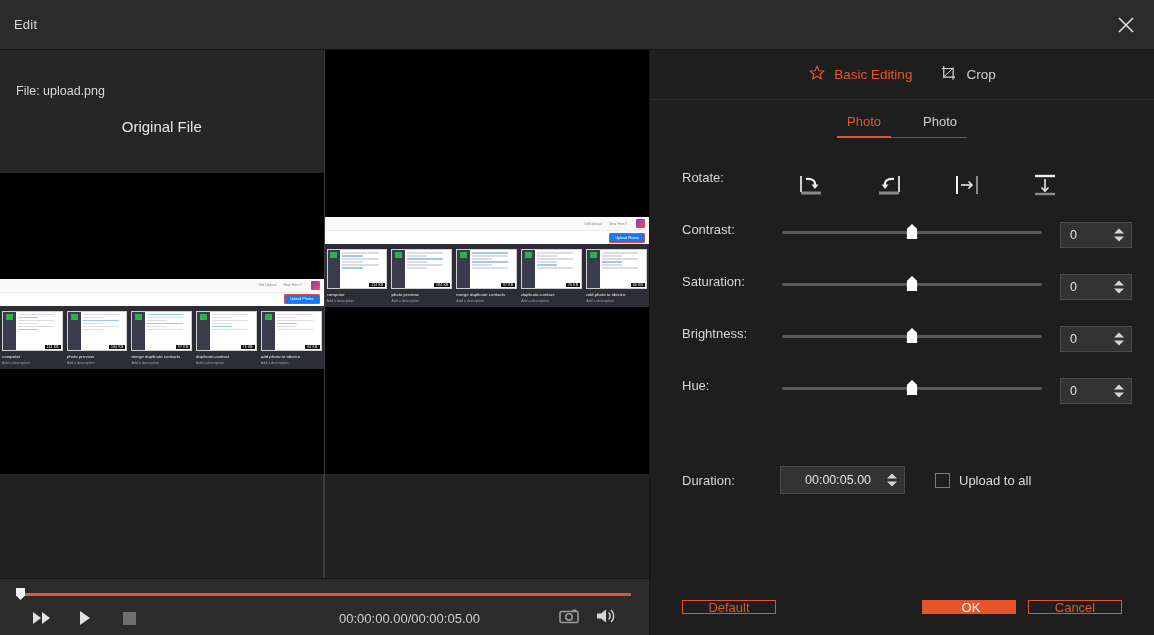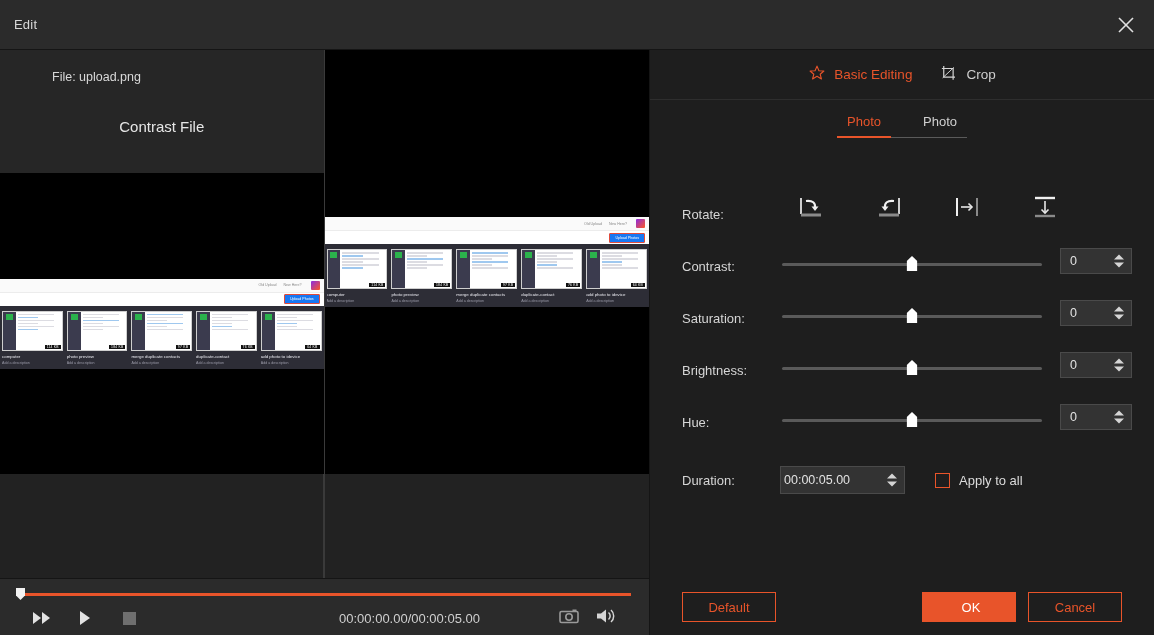--- a/index.html
+++ b/index.html
@@ -57,22 +57,22 @@
   }
   .pane.left-pane { border-right: 1px solid #3a3a3a; }
   .pane-head {
     height: 123px; flex: 0 0 123px;
     display: flex; flex-direction: column;
     align-items: center;
     background: #262626;
     position: relative;
   }
   .file-label {
-    position: absolute; left: 16px; top: 20px;
-    color: #d8d8d8; font-size: 12.5px; margin-left: 36px;
+    position: absolute; left: 16px; top: 34px;
+    color: #d8d8d8; font-size: 12.5px;
   }
   .pane-title {
     margin-top: 68px;
     color: #e6e6e6;
     font-size: 15px;
   }
   .pane-body {
     flex: 1 1 auto;
     background: #000;
     position: relative;
@@ -260,21 +260,21 @@
     padding: 0 10px 7px 10px;
     cursor: pointer;
     border-bottom: 2px solid transparent;
     margin-bottom: -1px;
   }
   .sub-tab.active { color: #e8542a; border-bottom-color: #e8542a; }
 
   .controls { flex: 1 1 auto; padding: 18px 0 0 0; min-height: 0; }
 
   .row {
-    display: flex; align-items: flex-end;
+    display: flex; align-items: flex-start;
     padding: 0 22px 0 32px;
     height: 52px;
   }
   .row-label {
     width: 90px; flex: 0 0 90px;
     color: #d6d6d6; font-size: 13px;
   }
   .rotate-icons {
     display: flex; align-items: center; gap: 44px;
     padding-left: 22px;
@@ -330,41 +330,41 @@
   }
   .arw-up { border-bottom: 5px solid #d5d5d5; }
   .arw-dn { border-top: 5px solid #d5d5d5; }
 
   .duration-row { height: 52px; margin-top: 24px; align-items: center; }
   .spin.wide {
     width: 125px; flex: 0 0 125px;
     height: 28px;
     margin-left: 8px;
   }
-  .spin.wide .spin-val { font-size: 12.5px; padding-left: 3px; }
+  .spin.wide .spin-val { font-size: 12.5px; padding-left: 24px; }
   .apply-wrap {
     display: flex; align-items: center; gap: 9px;
     margin-left: 30px;
     cursor: pointer;
   }
   .chk {
     width: 15px; height: 15px;
     border: 1.6px solid #e8542a;
     background: transparent;
   }
   .apply-lbl { color: #dcdcdc; font-size: 13px; }
 
   .btn-row {
     display: flex; align-items: center;
     padding: 0 32px 0 32px;
     height: 56px;
     flex: 0 0 56px;
   }
   .btn {
-    height: 30px;
+    height: 14px;
     display: flex; align-items: center; justify-content: center;
     font-size: 13px;
     cursor: pointer;
     border: 1px solid #e8542a;
     color: #e8542a;
     background: transparent;
     padding: 0 20px;
     min-width: 94px;
   }
   .btn.primary { background: #e8542a; color: #ffffff; border-color: #e8542a; padding-left: 24px; }
@@ -387,21 +387,21 @@
   </div>
 
   <div class="body">
 
     <div class="left">
       <div class="preview-wrap">
 
         <div class="pane left-pane">
           <div class="pane-head">
             <div class="file-label">File:  upload.png</div>
-            <div class="pane-title">Contrast File</div>
+            <div class="pane-title">Original File</div>
           </div>
           <div class="pane-body">
             <div class="shot">
               <div class="shot-topbar">
                 <span>Old Upload</span>
                 <span>New Here?</span>
                 <div class="shot-logo"></div>
               </div>
               <div class="shot-row2">
                 <div class="shot-upload-btn">Upload Photos</div>
@@ -785,21 +785,21 @@
           <div class="row-label">Duration:</div>
           <div class="spin wide">
             <div class="spin-val">00:00:05.00</div>
             <div class="spin-arrows">
               <div class="arw-up"></div>
               <div class="arw-dn"></div>
             </div>
           </div>
           <div class="apply-wrap">
             <div class="chk"></div>
-            <div class="apply-lbl">Apply to all</div>
+            <div class="apply-lbl">Upload to all</div>
           </div>
         </div>
       </div>
 
       <div class="btn-row">
         <div class="btn">Default</div>
         <div class="btn-spacer"></div>
         <div class="btn primary">OK</div>
         <div class="btn">Cancel</div>
       </div>

